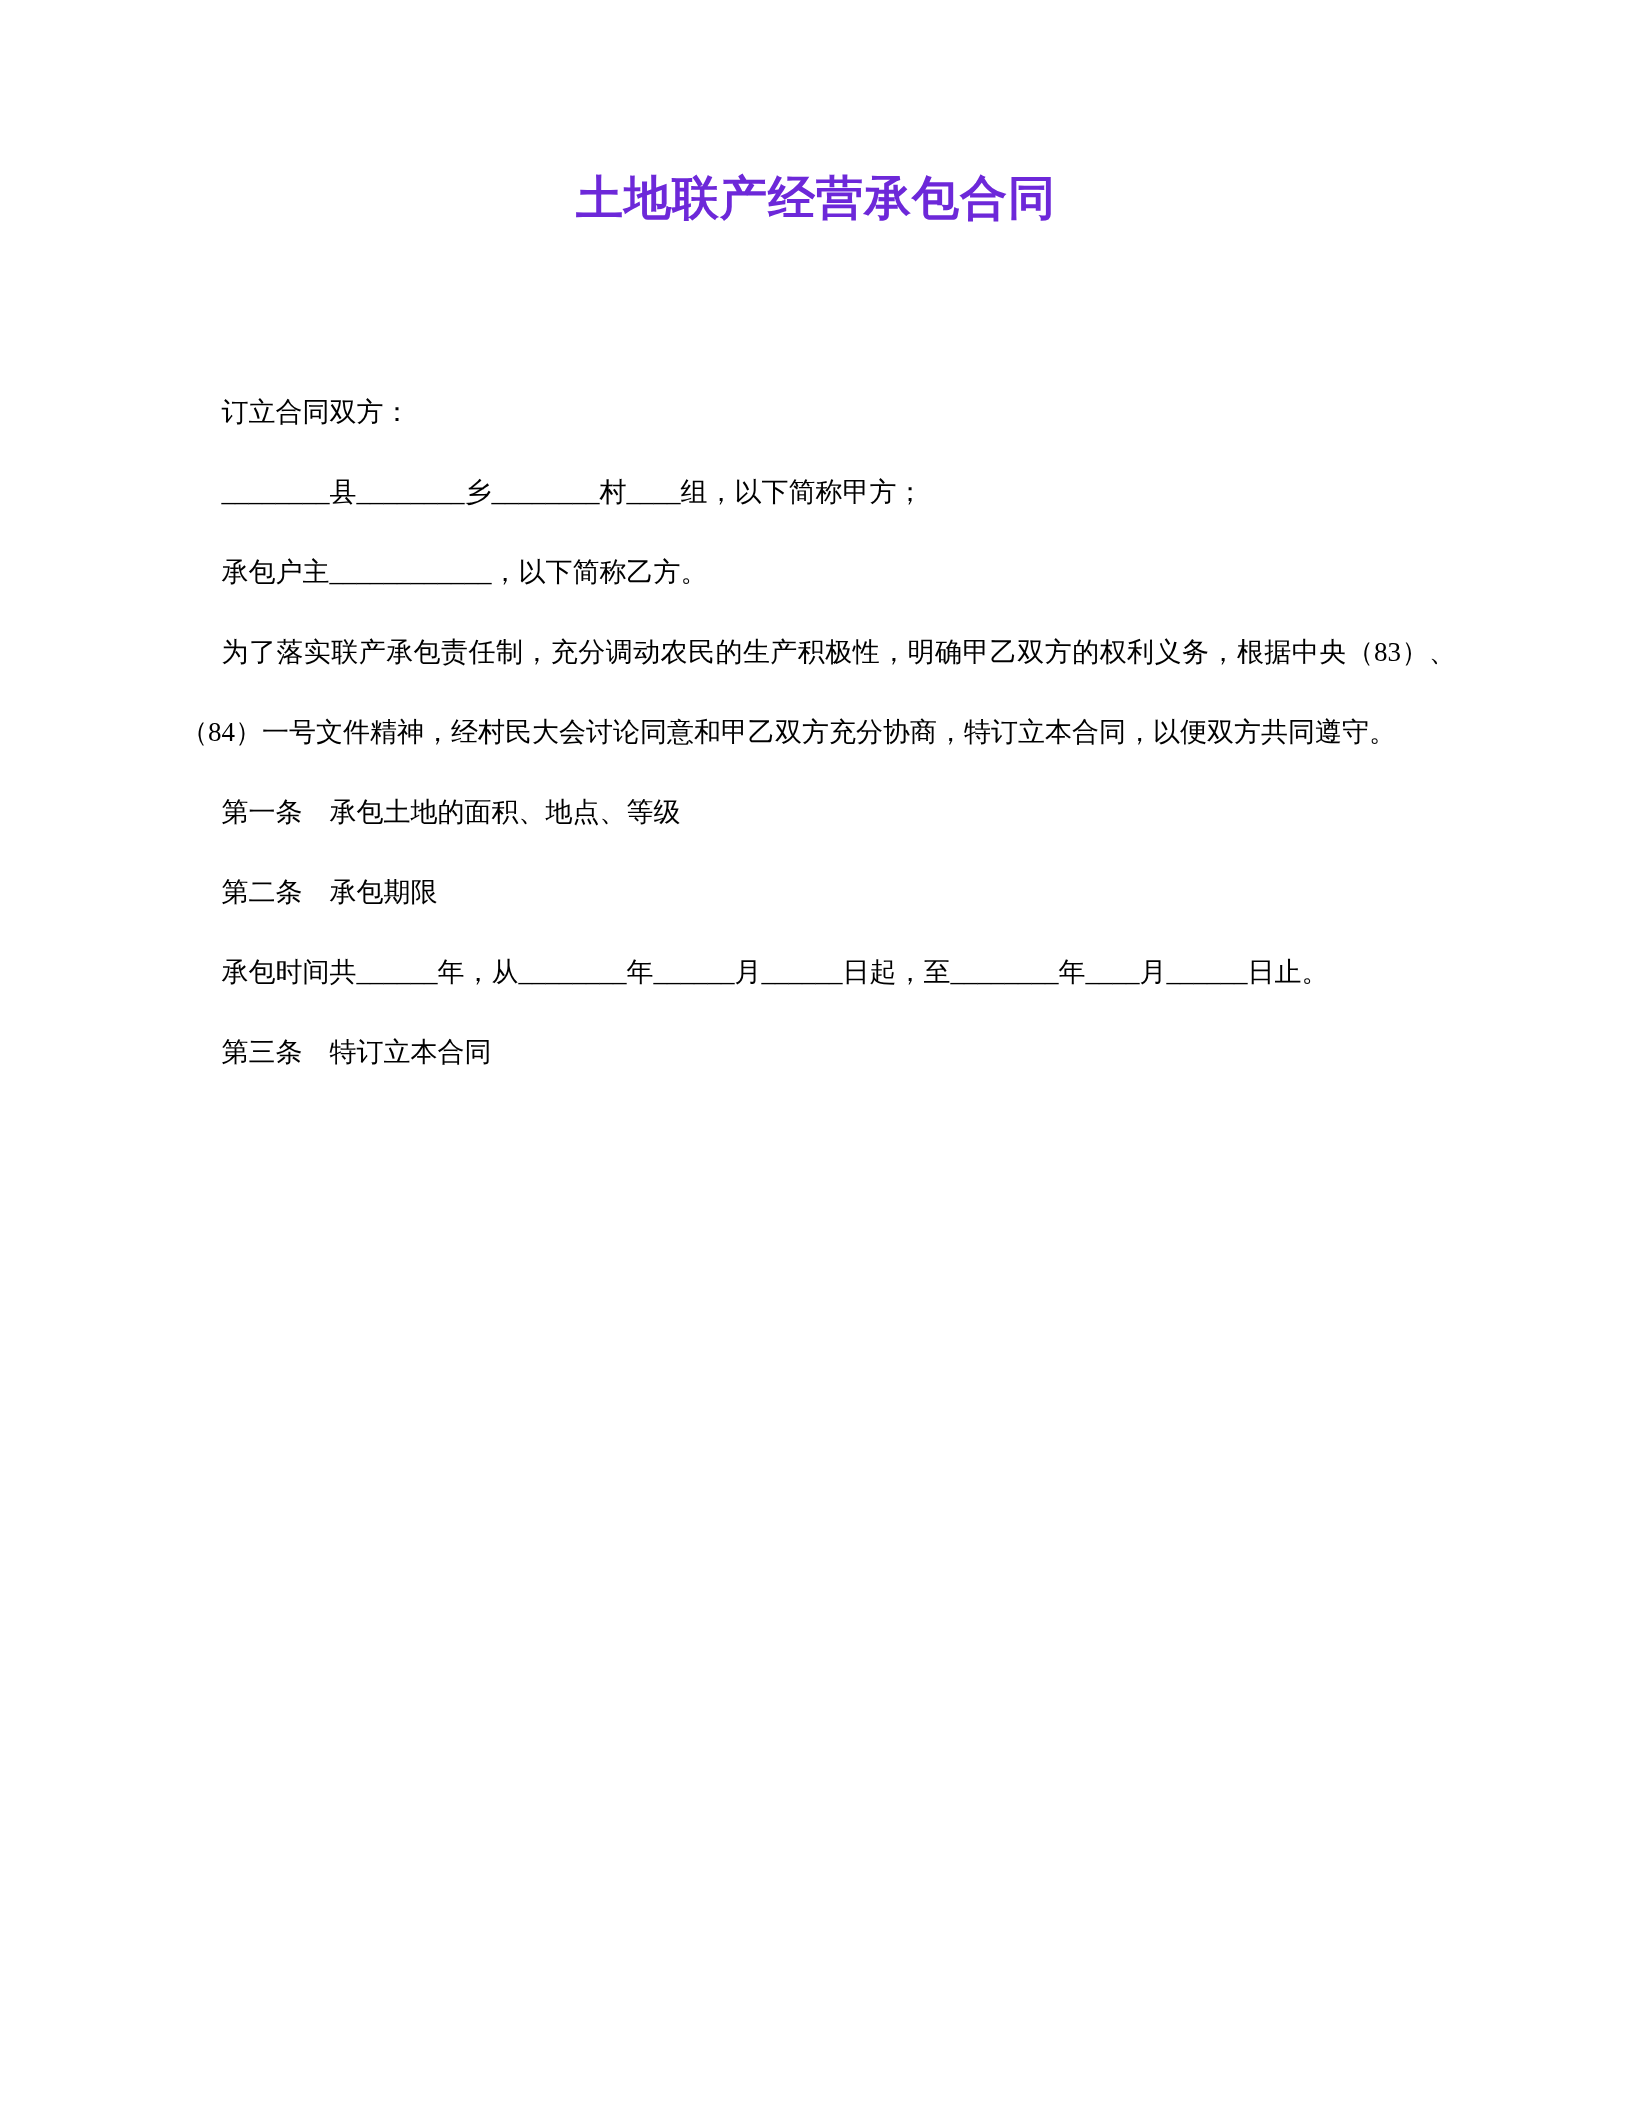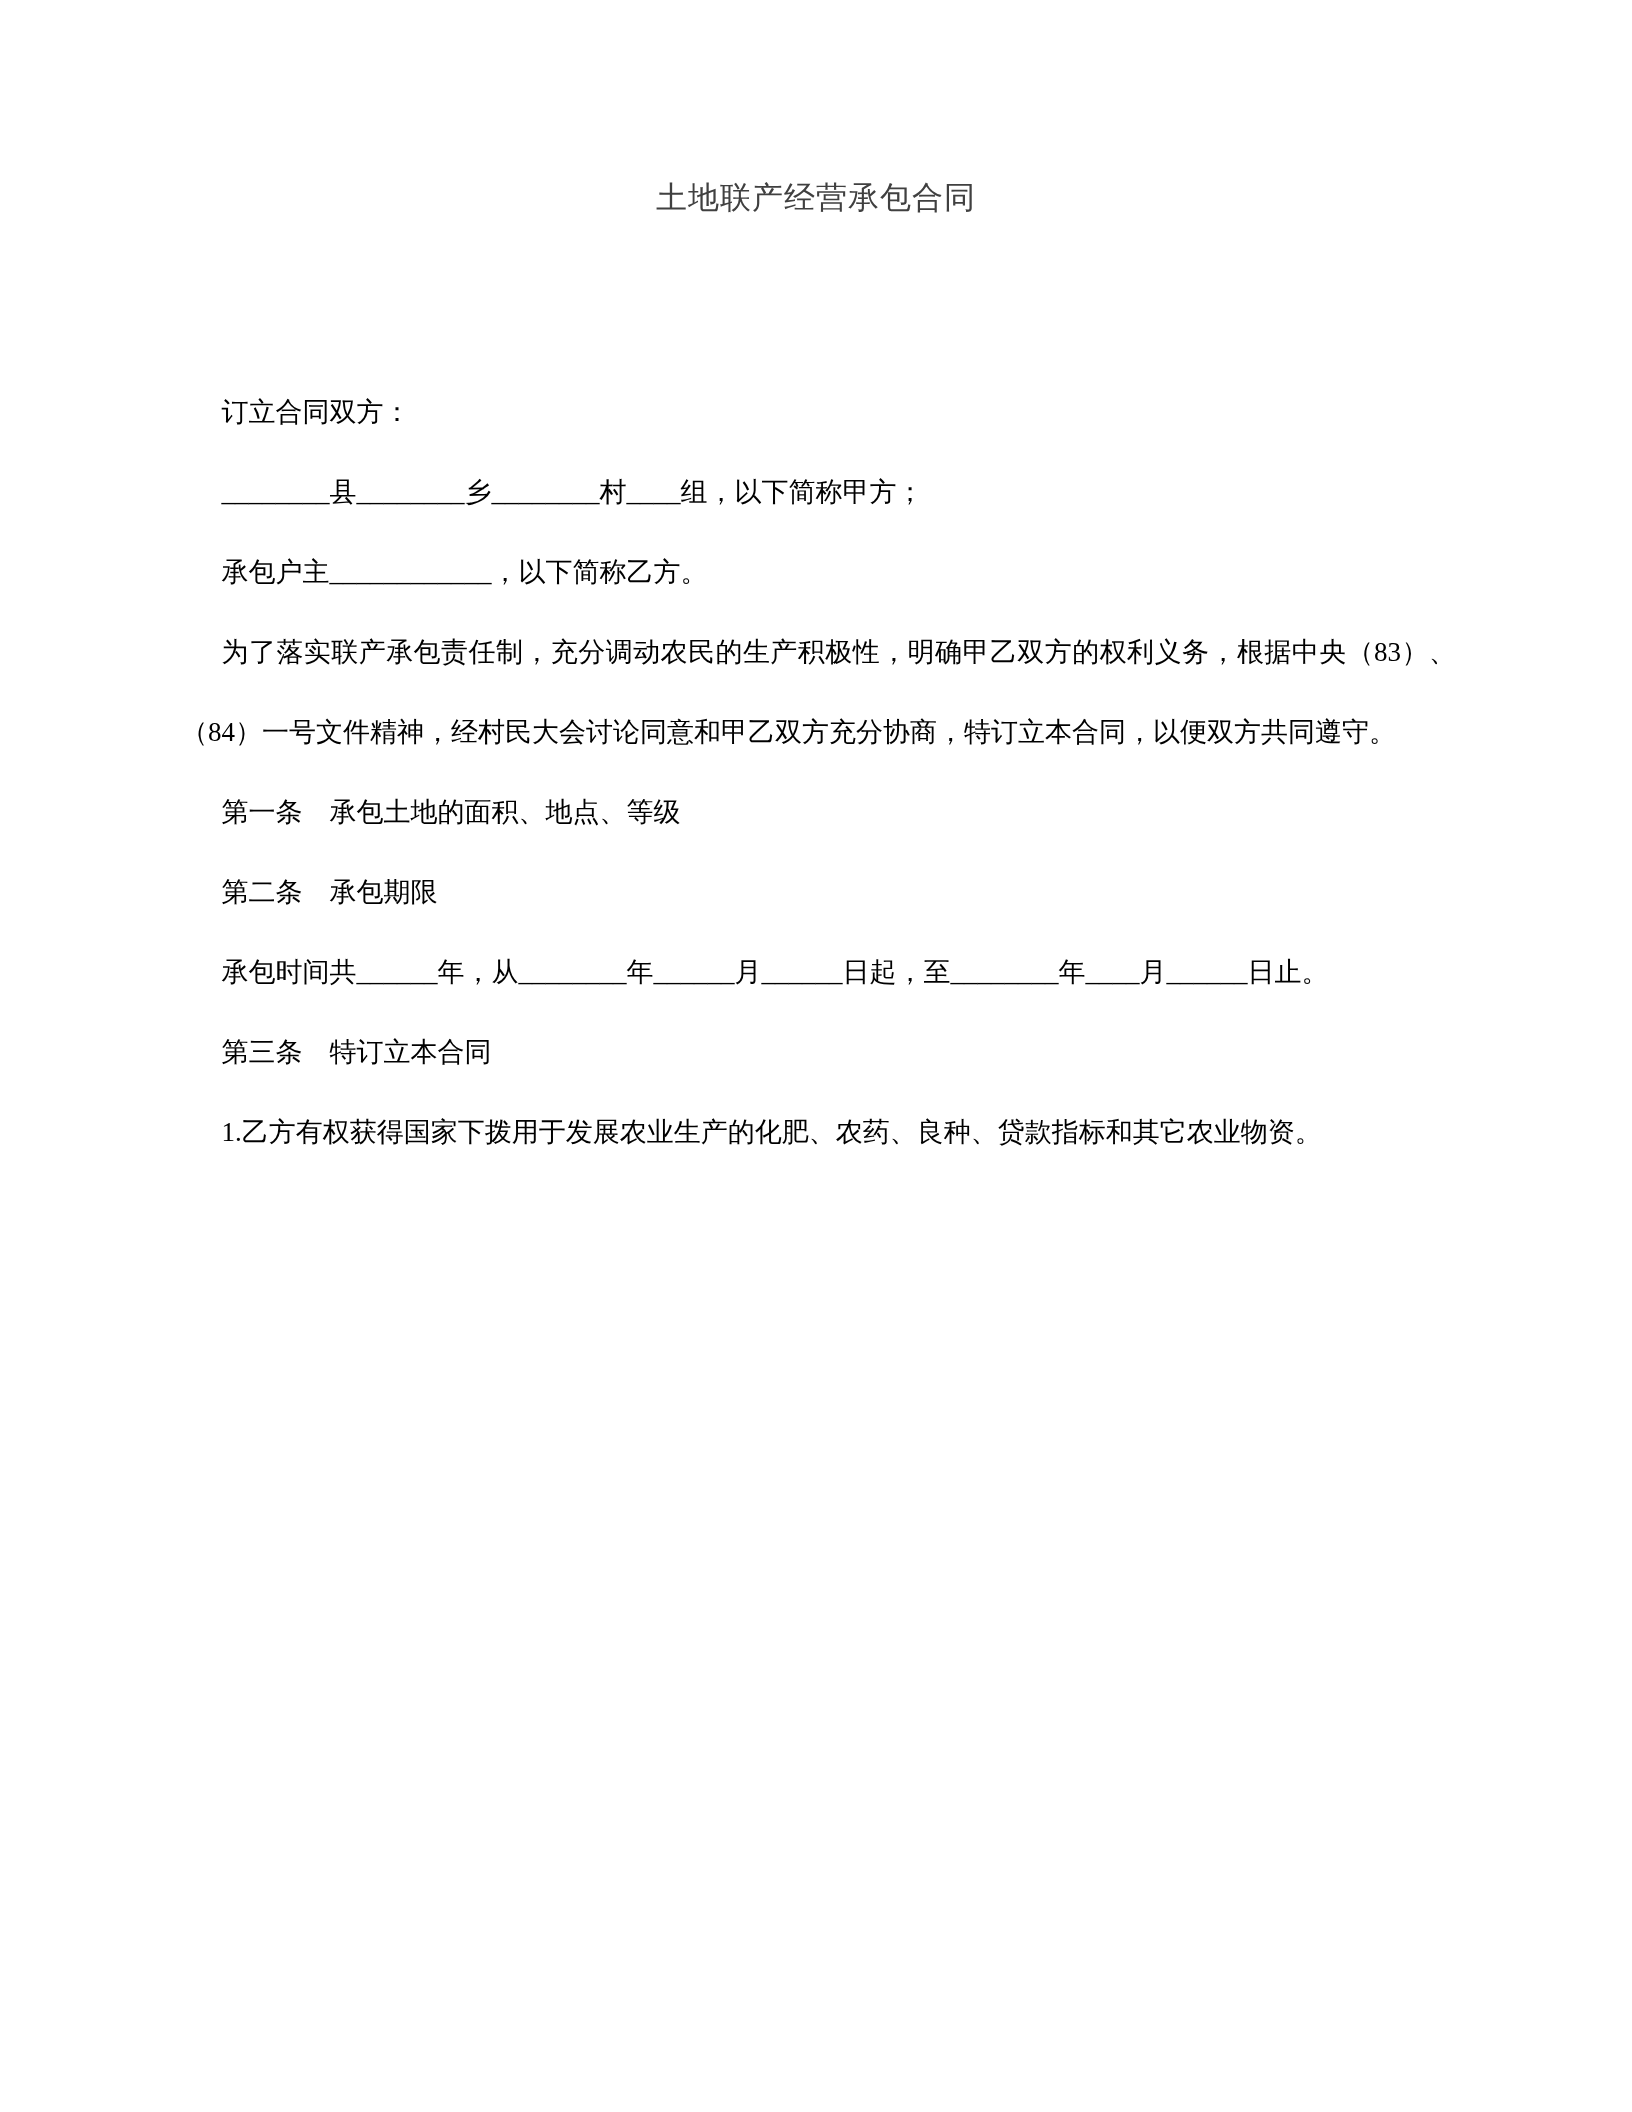--- a/index.html
+++ b/index.html
@@ -9,26 +9,26 @@
     width: 1632px;
     height: 2112px;
     background: #ffffff;
     overflow: hidden;
     font-family: "Liberation Serif", "DejaVu Serif", serif;
     color: #000000;
   }
   .doc-title {
     margin-top: 152px;
     font-family: "Liberation Sans", "DejaVu Sans", sans-serif;
-    font-weight: normal;
-    font-size: 31px;
+    font-weight: bold;
+    font-size: 47px;
     line-height: 92px;
     text-align: center;
     letter-spacing: 1px;
-    color: #404040;
+    color: #6d28d9;
   }
   .doc-body {
     margin: 128px 176px 0 181px;
     font-size: 27px;
     line-height: 80px;
     text-align: justify;
     overflow-wrap: break-word;
   }
   .para {
     text-indent: 1.5em;
@@ -42,15 +42,14 @@
   <h1 class="doc-title">土地联产经营承包合同</h1>
   <div class="doc-body" id="paragraphs">
       <p class="para">订立合同双方：</p>
       <p class="para">________县________乡________村____组，以下简称甲方；</p>
       <p class="para">承包户主____________，以下简称乙方。</p>
       <p class="para">为了落实联产承包责任制，充分调动农民的生产积极性，明确甲乙双方的权利义务，根据中央（83）、（84）一号文件精神，经村民大会讨论同意和甲乙双方充分协商，特订立本合同，以便双方共同遵守。</p>
       <p class="para">第一条　承包土地的面积、地点、等级</p>
       <p class="para">第二条　承包期限</p>
       <p class="para">承包时间共______年，从________年______月______日起，至________年____月______日止。</p>
       <p class="para">第三条　特订立本合同</p>
-      <p class="para">1.乙方有权获得国家下拨用于发展农业生产的化肥、农药、良种、贷款指标和其它农业物资。</p>
     </div>
 </div>
 
 </body></html>

